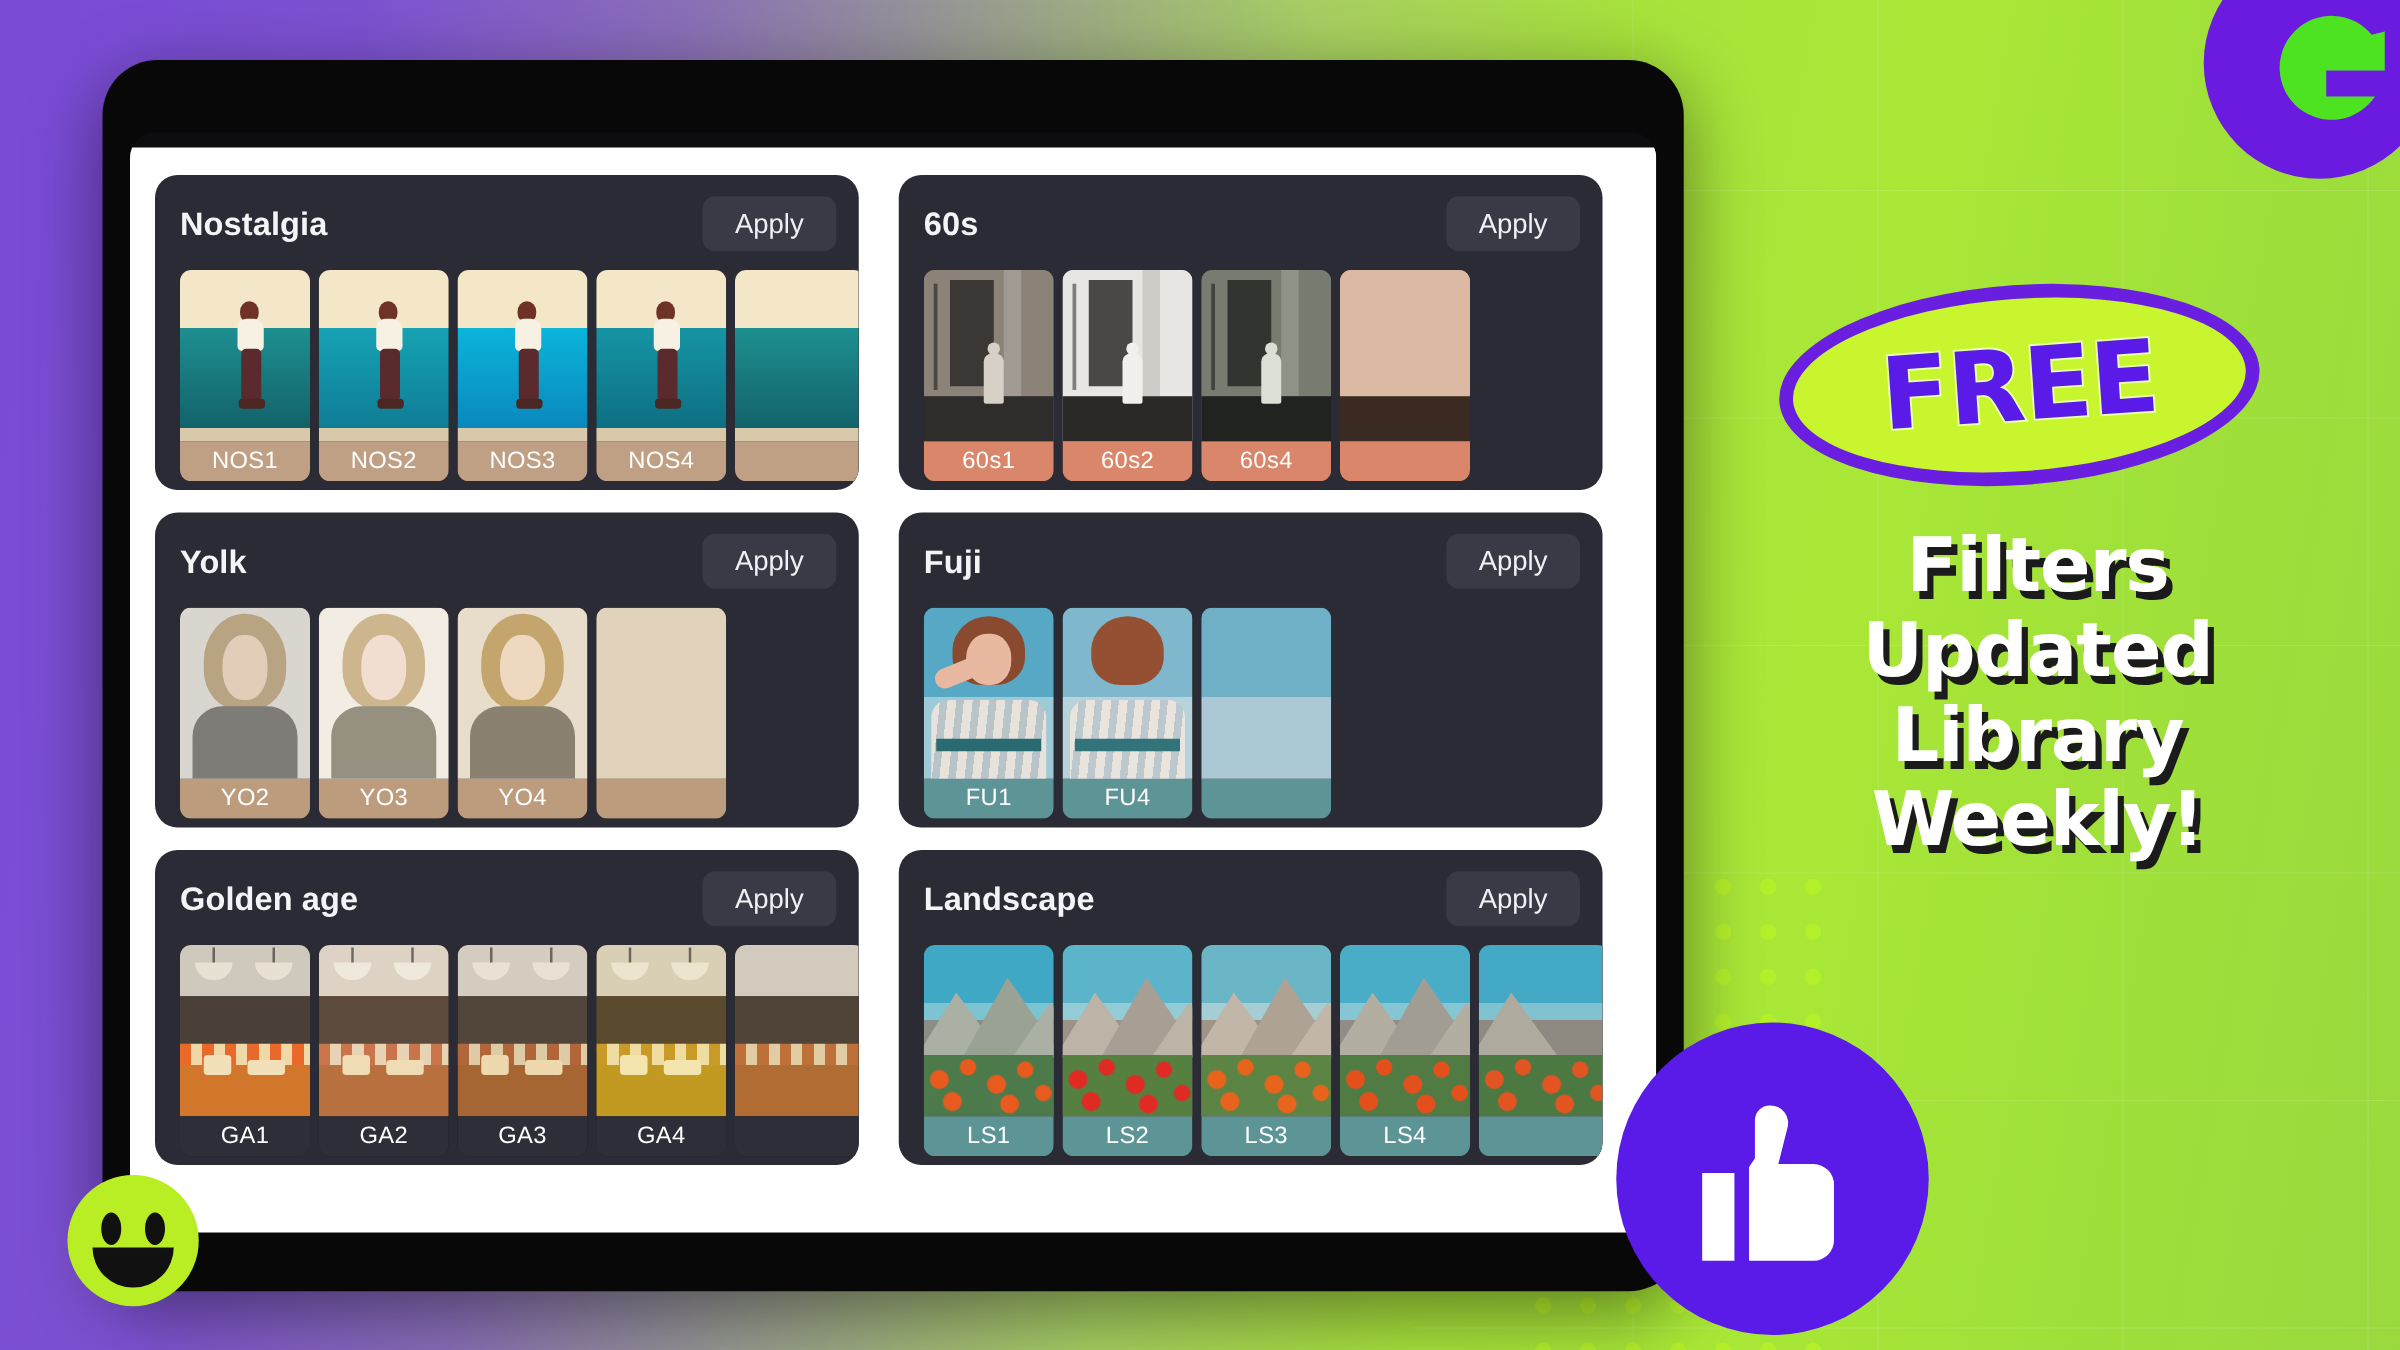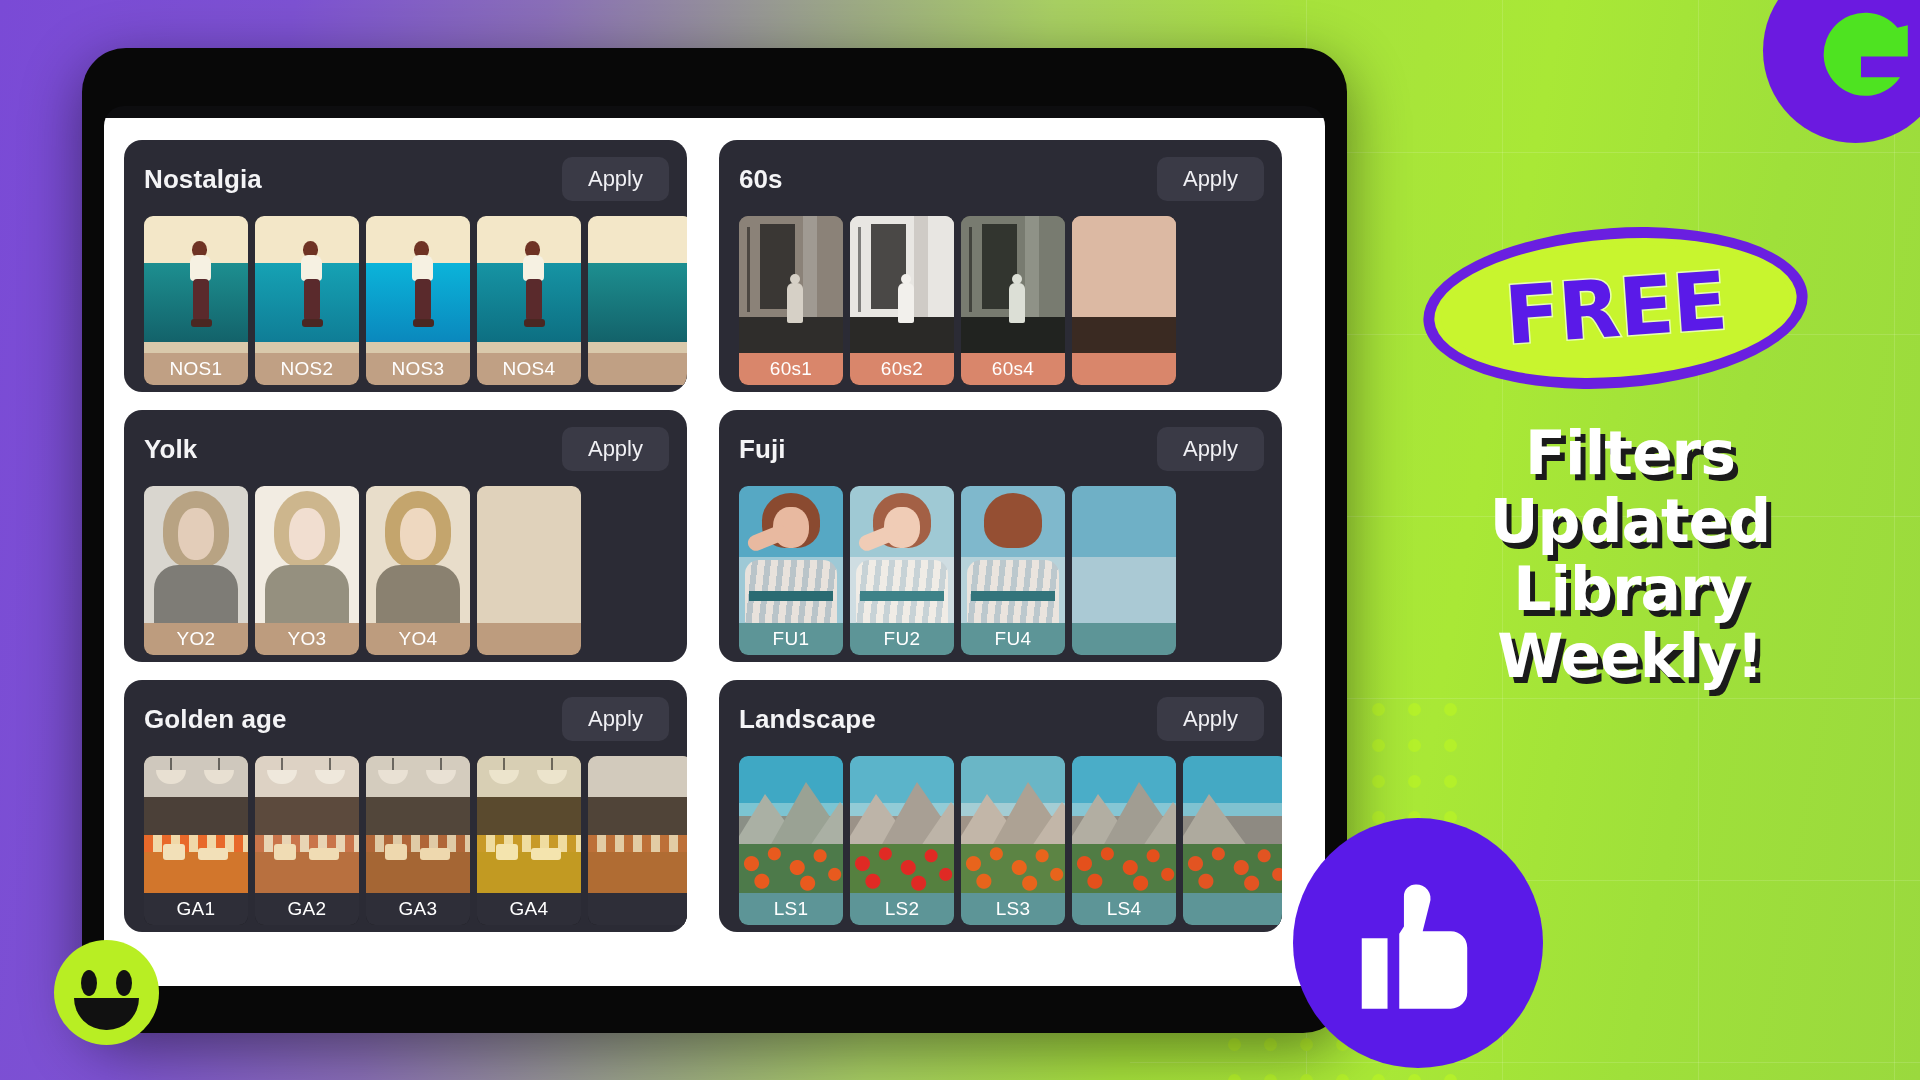--- a/index.html
+++ b/index.html
@@ -405,30 +405,20 @@
       <div class="thumb-img art-fu" style="--fusky1:#56a8c4;--fusky2:#9ec9d6;--fuhair:#8a4a30;--fuface:#e8b9a0;--fushirt:#e8e2dc;--fushirt2:#b9c4c9;--fuband:#2a6b72">
       <div class="hairf"></div>
                   <div class="facef"></div>
                   <div class="arm"></div>
                   <div class="stripes"></div>
                   <div class="band"></div>
                 </div>
       <div class="thumb-label" style="background:#5d9597">FU1</div>
     </div>
     <div class="thumb">
-      <div class="thumb-img art-fu" style="--fusky1:#9fc9d4;--fusky2:#cfdde2;--fuhair:#a36045;--fuface:#f0ccb6;--fushirt:#f0ece6;--fushirt2:#c7d2d6;--fuband:#3d8288">
-      <div class="hairf"></div>
-                  <div class="facef"></div>
-                  <div class="arm"></div>
-                  <div class="stripes"></div>
-                  <div class="band"></div>
-                </div>
-      <div class="thumb-label" style="background:#5d9597">FU2</div>
-    </div>
-    <div class="thumb">
       <div class="thumb-img art-fu" style="--fusky1:#7fb8cc;--fusky2:#b6d2da;--fuhair:#954f33;--fuface:#eabd a2;--fushirt:#eae4de;--fushirt2:#bcc8cd;--fuband:#33747b">
       <div class="hairf"></div>
                   <div class="facef"></div>
                   <div class="arm"></div>
                   <div class="stripes"></div>
                   <div class="band"></div>
                 </div>
       <div class="thumb-label" style="background:#5d9597">FU4</div>
     </div>
     <div class="thumb">

